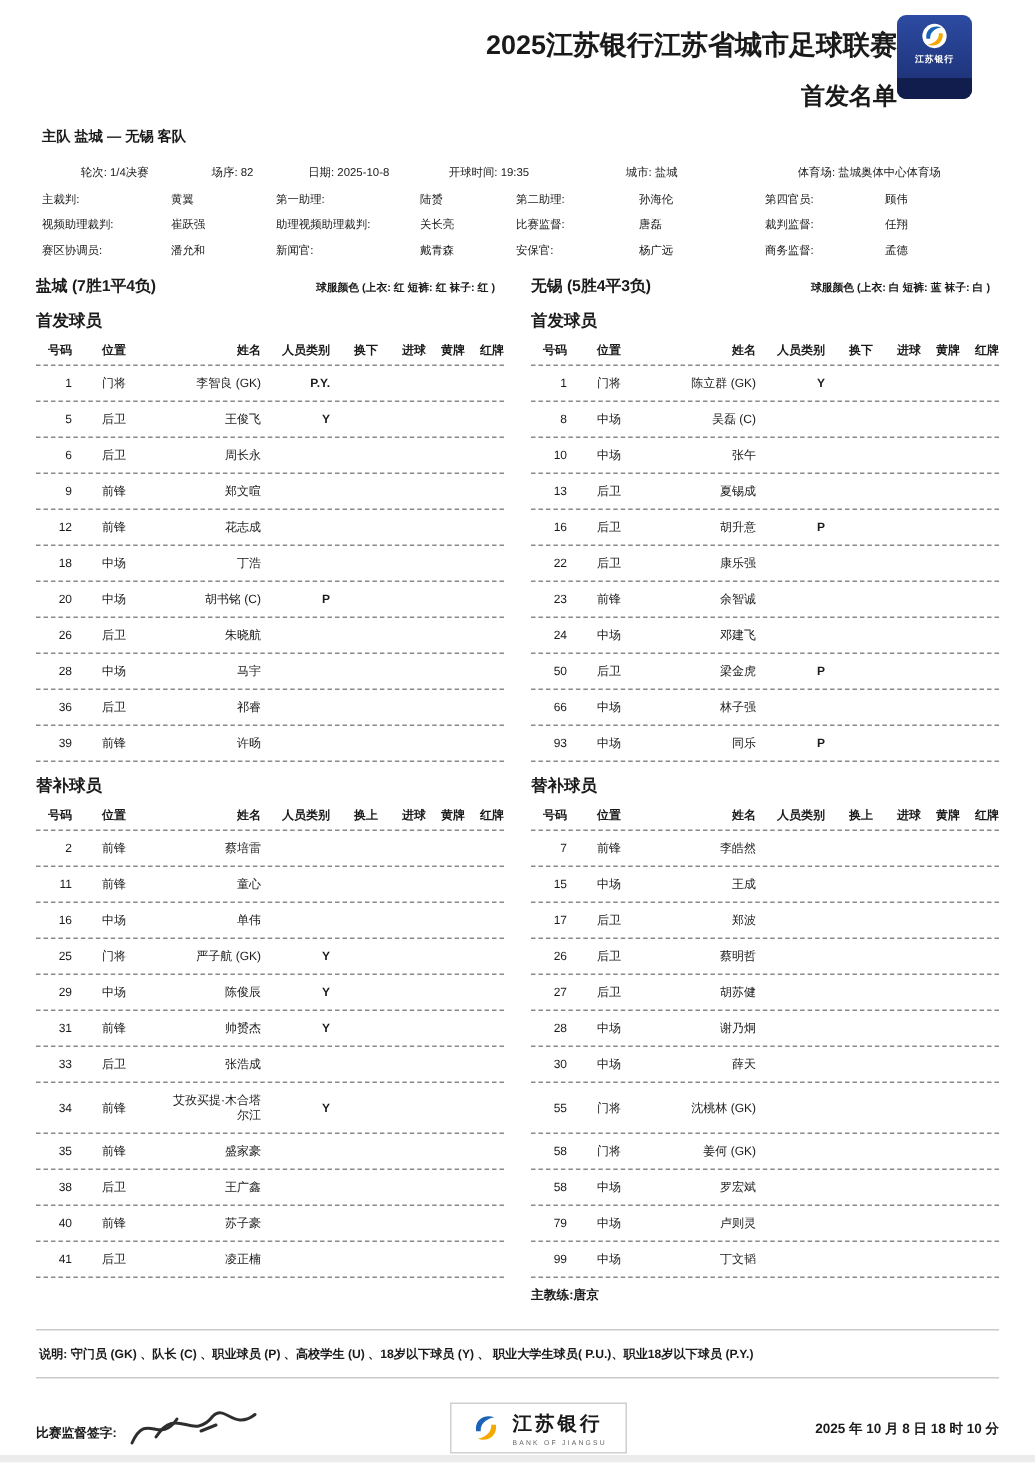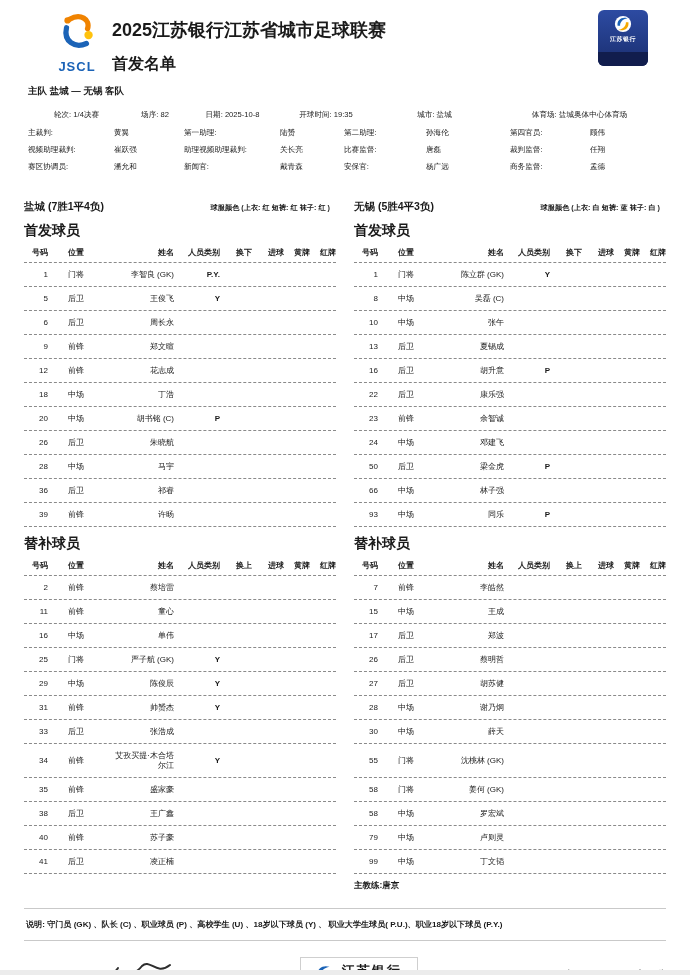--- a/index.html
+++ b/index.html
@@ -2,44 +2,44 @@
 <html><head>
 <meta charset="utf-8">
 <style>
   html,body{margin:0;padding:0;background:#fff;}
   body{width:690px;height:975px;overflow:hidden;color:#1a1a1a;
        font-family:"Liberation Sans","DejaVu Sans",sans-serif;position:relative;}
   
   .header{display:flex;align-items:flex-start;padding:10px 42px 0 42px;}
   .logo-block{width:70px;text-align:center;margin-top:2px;}
   .logo-text{font-size:13px;font-weight:700;color:#1b63b7;letter-spacing:1px;margin-top:1px;}
-  .titles{flex:1;text-align:left;padding-top:4px;}
+  .titles{flex:1;text-align:right;padding-top:4px;}
   .titles h1{font-size:18px;margin:4px 0 0;font-weight:700;}
   .titles h2{font-size:16px;margin:12px 0 0;font-weight:700;}
   .badge{width:50px;height:56px;border-radius:6px;background:linear-gradient(#2d4ba2,#1a2e70);
          display:flex;flex-direction:column;align-items:center;justify-content:flex-start;
          padding-top:5px;box-sizing:border-box;}
   .badge-name{color:#fff;font-size:6px;font-weight:700;margin-top:2px;letter-spacing:.5px;}
   .badge-band{width:100%;height:14px;background:#111d4d;border-radius:0 0 6px 6px;margin-top:auto;}
   
   .matchinfo{padding:0 28px;margin-top:10px;}
   .matchup{font-size:9.5px;font-weight:700;margin-bottom:12px;}
   .info-line{display:grid;grid-template-columns:97px 60px 95px 92px 125px auto;
              font-size:7.6px;margin-bottom:8px;text-align:center;}
   .officials{display:grid;grid-template-columns:86px 70px 96px 64px 82px 84px 80px auto;
              font-size:7.6px;row-gap:7px;}
   .pair .lbl{color:#222;}
   .pair .val{color:#222;}
   
   .teams{display:flex;gap:18px;padding:0 24px;margin-top:12px;}
   .team-col{width:312px;}
-  .team-head{display:flex;align-items:baseline;margin-top:16px;}
+  .team-head{display:flex;align-items:baseline;}
   .tname{font-size:10.5px;font-weight:700;white-space:nowrap;}
   .kit{font-size:7.2px;font-weight:700;margin-left:auto;padding-right:6px;white-space:nowrap;}
-  .sec{font-size:14px;font-weight:700;margin:8px 0 2px;}
+  .sec{font-size:11px;font-weight:700;margin:8px 0 2px;}
   .prow{display:grid;grid-template-columns:24px 36px 90px 46px 32px 32px 26px 26px;
         align-items:center;min-height:23px;border-bottom:1px dashed #8a8a8a;
         font-size:8px;text-align:right;}
   .prow.phead{font-weight:700;min-height:20px;}
   .prow.tall{min-height:33px;}
   .pname{white-space:pre-line;line-height:1.2;}
   .pcat{font-weight:700;}
   .coach{font-size:8.5px;font-weight:700;margin-top:6px;}
   
   .legend{margin:16px 24px 0;border-top:1px solid #c9c9c9;border-bottom:1px solid #c9c9c9;
@@ -58,29 +58,20 @@
   .chip{border-radius:2px;display:flex;align-items:center;justify-content:center;gap:2px;
         font-weight:700;overflow:hidden;white-space:nowrap;box-sizing:border-box;flex:0 0 auto;}
   .r1 .chip{height:21px;font-size:7px;}
   .chip.white{border:1px solid #ddd;}
   .bottom-bar{position:absolute;left:0;bottom:0;width:100%;height:5px;background:#ececec;}
 </style>
 </head>
 <body>
 
 <div class="header">
-  <div class="logo-block">
-    <svg width="42" height="42" viewBox="0 0 40 40">
-      <path d="M13 7 C 23 1, 33 7, 30 16" stroke="#f08300" stroke-width="5" fill="none" stroke-linecap="round"></path>
-      <path d="M10 15 C 7 28, 18 35, 29 30" stroke="#1b63b7" stroke-width="5" fill="none" stroke-linecap="round"></path>
-      <circle cx="31" cy="22" r="4" fill="#ffc20e"></circle>
-      <circle cx="11" cy="8" r="3" fill="#f08300"></circle>
-    </svg>
-    <div class="logo-text">JSCL</div>
-  </div>
   <div class="titles">
     <h1>2025江苏银行江苏省城市足球联赛</h1>
     <h2>首发名单</h2>
   </div>
   <div class="badge">
     <svg width="18" height="18" viewBox="0 0 20 20">
       <circle cx="10" cy="10" r="9" fill="#ffffff"></circle>
       <path d="M4,12 C3,5 9,1.5 15,3.5 C9.5,4.5 6.5,8 6.8,12 Z" fill="#1b63b7"></path>
       <path d="M16,8 C17,15 11,18.5 5,16.5 C10.5,15.5 13.5,12 13.2,8 Z" fill="#f5a800"></path>
     </svg>

